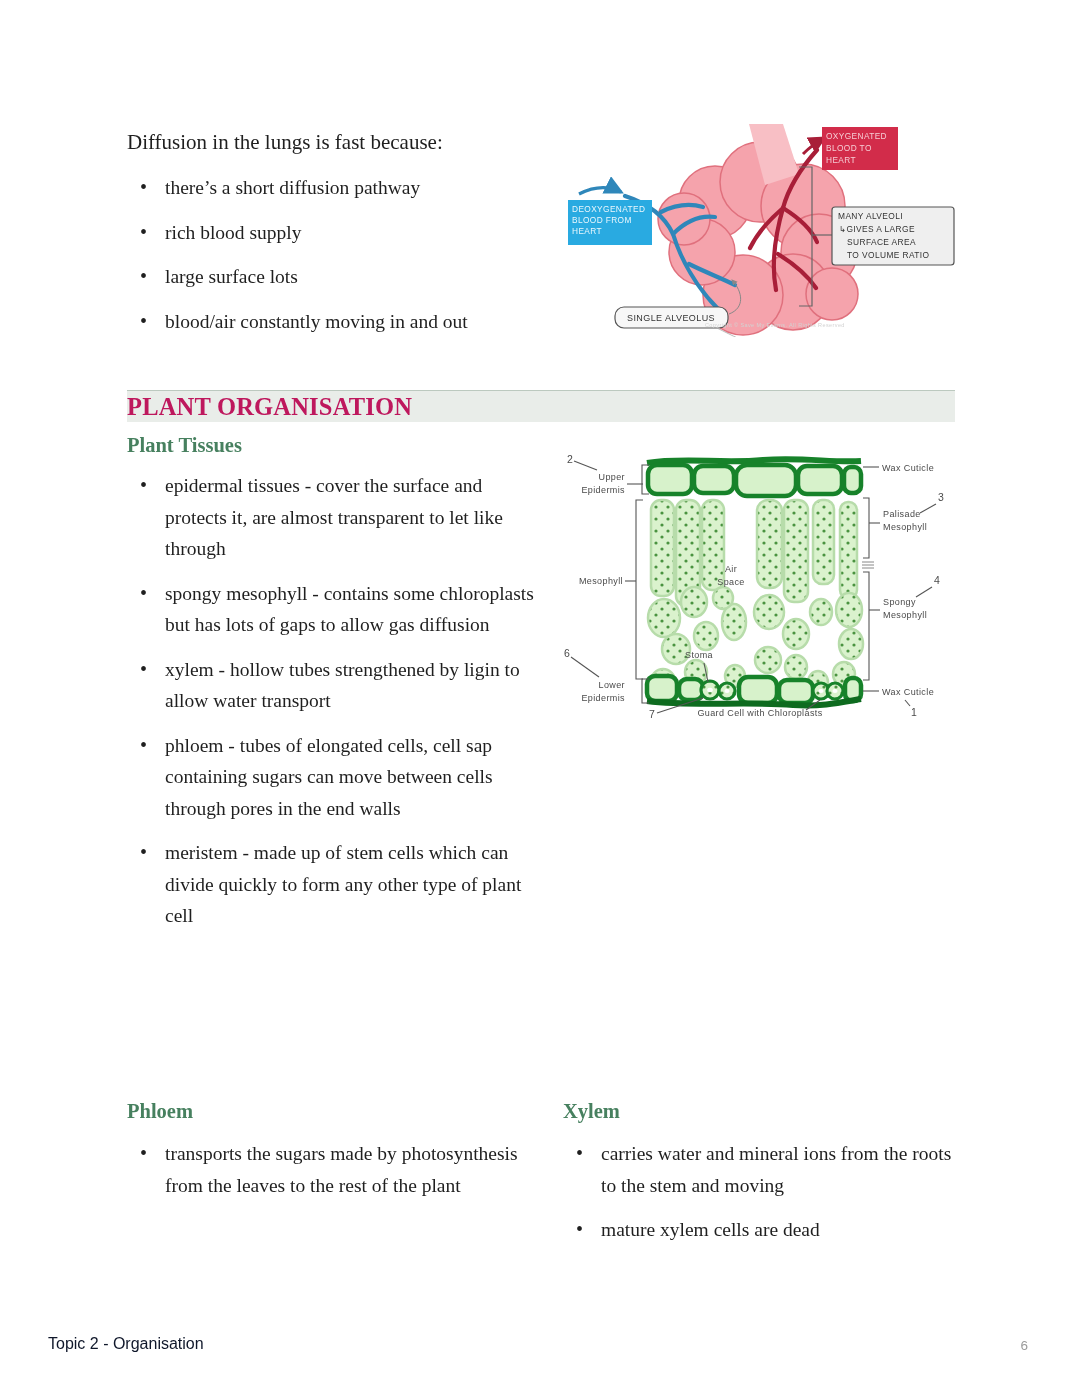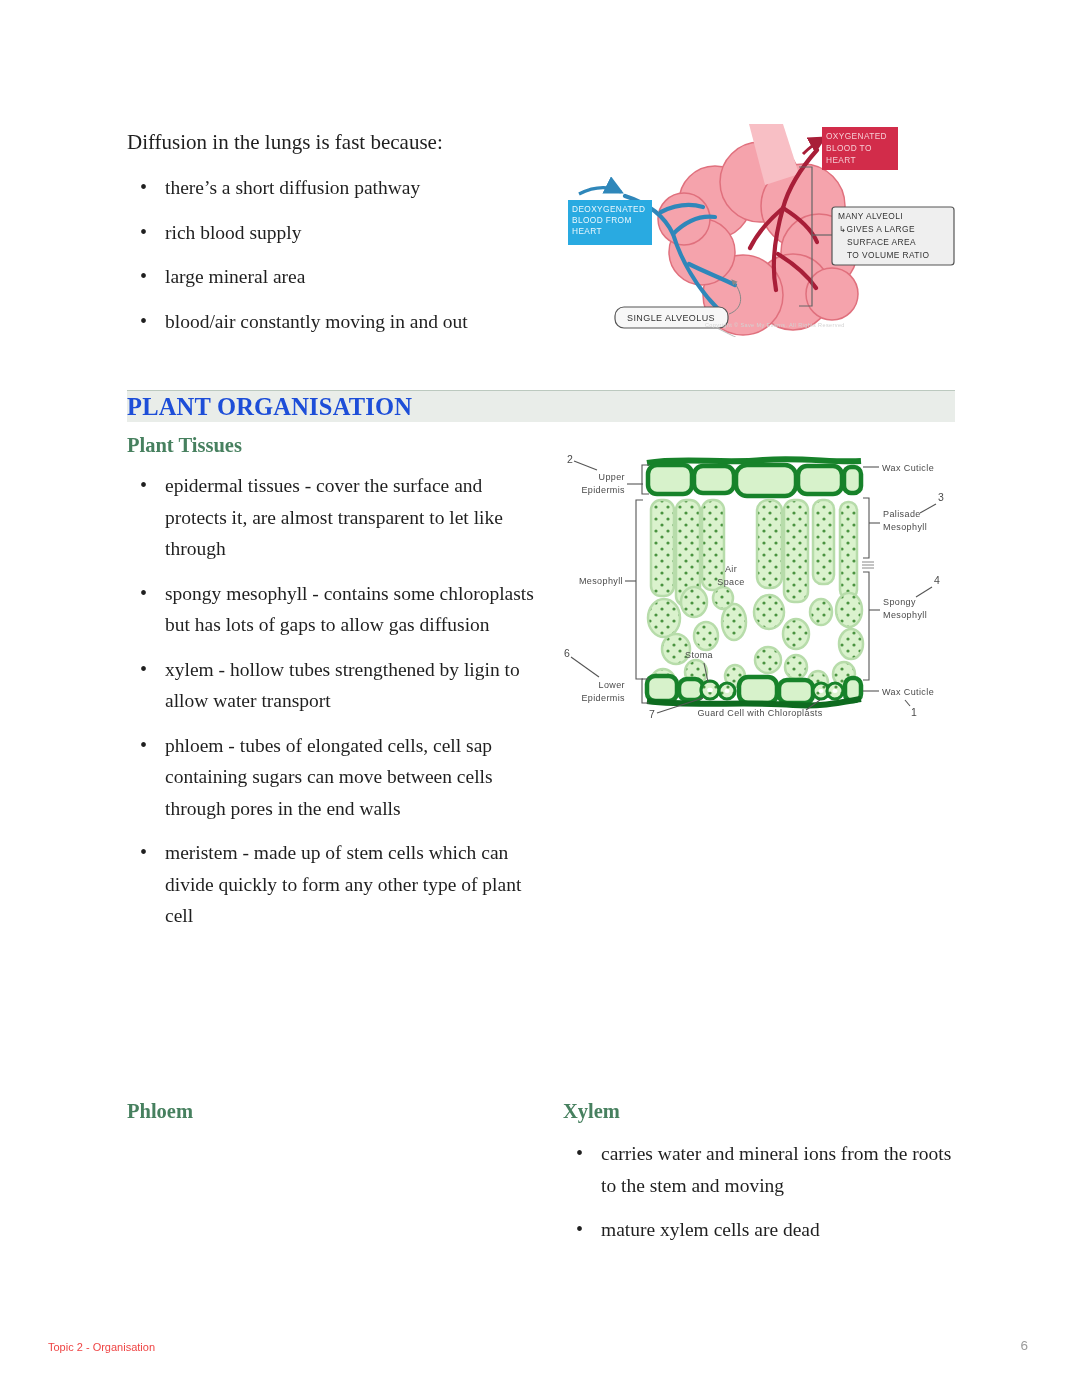--- a/index.html
+++ b/index.html
@@ -20,61 +20,61 @@
   }
   .lungs-text { position:absolute; left:127px; top:127px; width:450px; }
   .alveolus-wrap { position:absolute; left:565px; top:122px; width:395px; height:215px; }
 
   .section-band {
     position:absolute; left:127px; top:390px; width:828px; height:31px;
     background:#e9ede9; border-top:1px solid #bcc9bf;
     display:flex; align-items:center;
   }
   .section-band h1 {
-    margin:0; font-size:24.5px; font-weight:bold; color:#1d4ed8;
+    margin:0; font-size:24.5px; font-weight:bold; color:#be185d;
     letter-spacing:0.2px; line-height:31px;
   }
   .green-h {
     font-size:20.5px; font-weight:bold; color:#47805f; margin:0;
     font-family:Liberation Serif, serif;
   }
   .plant-tissues-h { position:absolute; left:127px; top:434px; }
   .plant-bullets { position:absolute; left:127px; top:470px; width:410px; }
   .plant-bullets li { width:370px; }
   .leaf-wrap { position:absolute; left:563px; top:450px; width:397px; height:285px; }
 
   .phloem-col { position:absolute; left:127px; top:1100px; width:420px; }
   .xylem-col  { position:absolute; left:563px; top:1100px; width:420px; }
   .col-bullets { margin-top:15px !important; }
   .col-bullets li { width:366px; }
 
   .footer-topic {
     position:absolute; left:48px; bottom:44px;
-    font-family:"Liberation Sans", sans-serif; font-size:11px; color:#ef4444;
+    font-family:"Liberation Sans", sans-serif; font-size:16px; color:#0f172a;
   }
   .footer-page {
     position:absolute; right:52px; bottom:44px;
     font-family:"Liberation Sans", sans-serif; font-size:13.5px; color:#9b9b9b;
   }
   
   svg text {
     font-family:"Liberation Sans", sans-serif; letter-spacing:0.4px;
   }
 </style>
 </head>
 <body>
 
 <div class="page">
 
   <div class="lungs-text">
     <p class="intro">Diffusion in the lungs is fast because:</p>
     <ul class="bullets">
       <li>there’s a short diffusion pathway</li>
       <li>rich blood supply</li>
-      <li>large mineral area</li>
+      <li>large surface lots</li>
       <li>blood/air constantly moving in and out</li>
     </ul>
   </div>
 
   <div class="alveolus-wrap">
     <svg width="395" height="215" viewBox="0 0 395 215">
       <defs>
         <marker id="arrB" markerWidth="7" markerHeight="7" refX="5" refY="3" orient="auto">
           <path d="M0,0 L6,3 L0,6 z" fill="#2f87ba"></path>
         </marker>
@@ -290,20 +290,23 @@
         <text x="86" y="268" font-size="10.5">7</text>
         <text x="197" y="266" font-size="9" text-anchor="middle">Guard Cell with Chloroplasts</text>
         <text x="319" y="245" font-size="9">Wax Cuticle</text>
         <text x="348" y="266" font-size="10.5">1</text>
       </g>
     </svg>
   </div>
 
   <div class="phloem-col">
     <h2 class="green-h">Phloem</h2>
+    <ul class="bullets col-bullets">
+      <li>transports the sugars made by photosynthesis from the leaves to the rest of the plant</li>
+    </ul>
   </div>
 
   <div class="xylem-col">
     <h2 class="green-h">Xylem</h2>
     <ul class="bullets col-bullets">
       <li>carries water and mineral ions from the roots to the stem and moving</li>
       <li>mature xylem cells are dead</li>
     </ul>
   </div>
 

